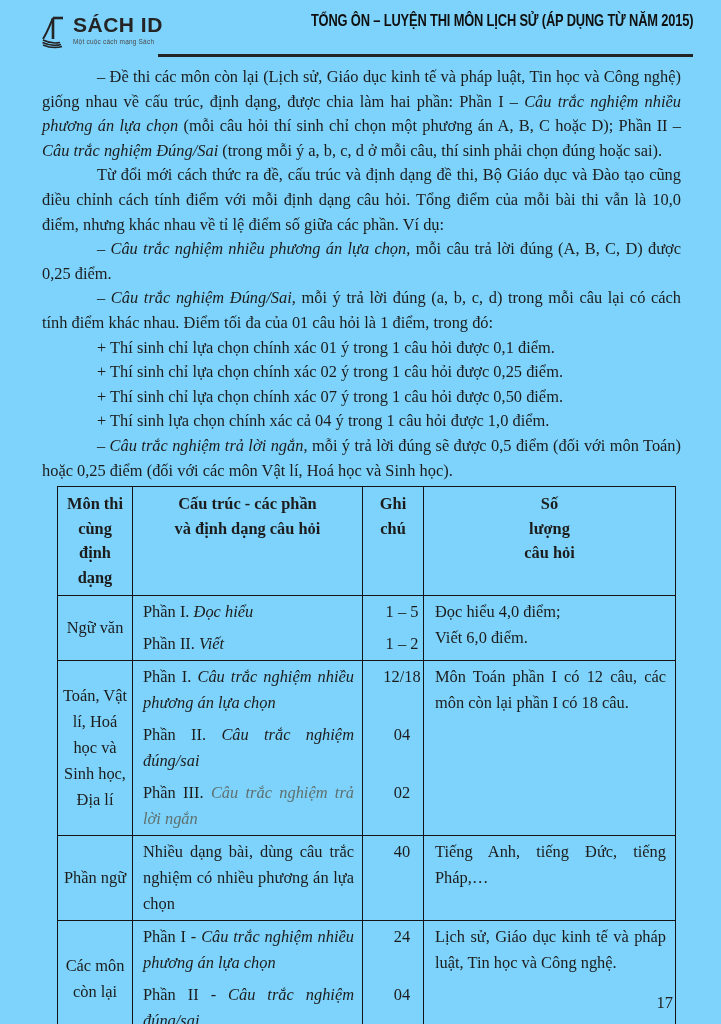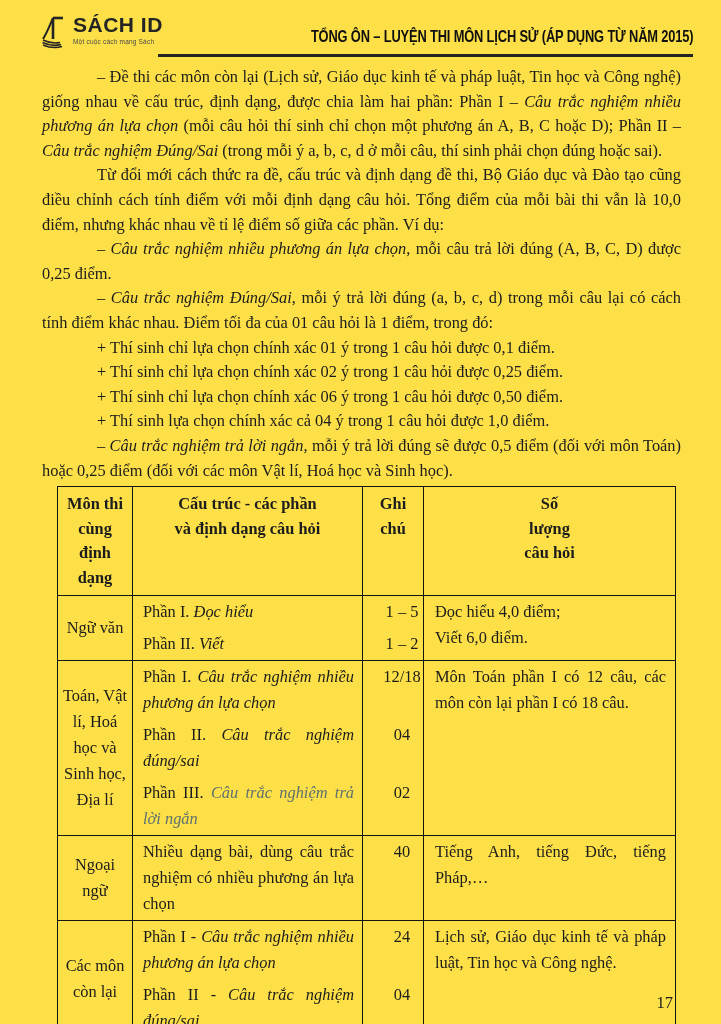--- a/index.html
+++ b/index.html
@@ -1,39 +1,39 @@
 <!DOCTYPE html>
 <html><head>
 <meta charset="utf-8">
 <style>
   * { box-sizing: border-box; margin: 0; padding: 0; }
   html,body { background:#e8e8e8; }
   .page {
     position: relative;
     width: 721px; height: 1024px;
     margin: 0 auto;
-    background: #fde047;
+    background: #7dd3fc;
     color: #1c1c1c;
     font-family: "Liberation Serif", serif;
     overflow: hidden;
   }
   
   .hdr { position: relative; height: 58px; }
   .logo { position:absolute; left:40px; top:13px; display:flex; align-items:flex-start; gap:3px; }
   .logo svg { display:block; margin-top:2px; }
   .logo-name {
     font-family:"Liberation Sans",sans-serif; font-weight:bold;
     font-size:21px; letter-spacing:.5px; color:#242424; line-height:24px;
   }
   .logo-tagline {
     font-family:"Liberation Sans",sans-serif; font-size:6.5px;
     color:#4a4a4a; letter-spacing:.2px; margin-top:1px;
   }
   .hdr-title {
-    position:absolute; right:28px; top:27px; white-space:nowrap;
+    position:absolute; right:28px; top:11px; white-space:nowrap;
     font-family:"Liberation Sans",sans-serif; font-weight:bold; font-size:16.5px;
     color:#101010;
   }
   .hdr-title .cond { display:inline-block; transform:scaleX(.78); transform-origin:100% 50%; letter-spacing:-.2px; }
   .hdr-rule { position:absolute; left:158px; right:28px; top:54px; height:3px; background:#232323; }
   
   .bodytxt { padding: 7px 40px 0 42px; }
   .para {
     text-indent: 55px;
     text-align: justify;
@@ -107,21 +107,21 @@
     <div class="hdr-rule"></div>
   </header>
 
   <main class="bodytxt">
     <p class="para"><span>– Đề thi các môn còn lại (Lịch sử, Giáo dục kinh tế và pháp luật, Tin học và Công nghệ) giống nhau về cấu trúc, định dạng, được chia làm hai phần: Phần I – </span><span class="it">Câu trắc nghiệm nhiều phương án lựa chọn</span><span> (mỗi câu hỏi thí sinh chỉ chọn một phương án A, B, C hoặc D); Phần II – </span><span class="it">Câu trắc nghiệm Đúng/Sai</span><span> (trong mỗi ý a, b, c, d ở mỗi câu, thí sinh phải chọn đúng hoặc sai).</span></p>
     <p class="para"><span>Từ đổi mới cách thức ra đề, cấu trúc và định dạng đề thi, Bộ Giáo dục và Đào tạo cũng điều chỉnh cách tính điểm với mỗi định dạng câu hỏi. Tổng điểm của mỗi bài thi vẫn là 10,0 điểm, nhưng khác nhau về tỉ lệ điểm số giữa các phần. Ví dụ:</span></p>
     <p class="para"><span>– </span><span class="it">Câu trắc nghiệm nhiều phương án lựa chọn</span><span>, mỗi câu trả lời đúng (A, B, C, D) được 0,25 điểm.</span></p>
     <p class="para"><span>– </span><span class="it">Câu trắc nghiệm Đúng/Sai</span><span>, mỗi ý trả lời đúng (a, b, c, d) trong mỗi câu lại có cách tính điểm khác nhau. Điểm tối đa của 01 câu hỏi là 1 điểm, trong đó:</span></p>
     <p class="para"><span>+ Thí sinh chỉ lựa chọn chính xác 01 ý trong 1 câu hỏi được 0,1 điểm.</span></p>
     <p class="para"><span>+ Thí sinh chỉ lựa chọn chính xác 02 ý trong 1 câu hỏi được 0,25 điểm.</span></p>
-    <p class="para"><span>+ Thí sinh chỉ lựa chọn chính xác 06 ý trong 1 câu hỏi được 0,50 điểm.</span></p>
+    <p class="para"><span>+ Thí sinh chỉ lựa chọn chính xác 07 ý trong 1 câu hỏi được 0,50 điểm.</span></p>
     <p class="para"><span>+ Thí sinh lựa chọn chính xác cả 04 ý trong 1 câu hỏi được 1,0 điểm.</span></p>
     <p class="para"><span>– </span><span class="it">Câu trắc nghiệm trả lời ngắn</span><span>, mỗi ý trả lời đúng sẽ được 0,5 điểm (đối với môn Toán) hoặc 0,25 điểm (đối với các môn Vật lí, Hoá học và Sinh học).</span></p>
 
     <section class="tbl" id="exam-table">
       <div class="trow thead">
         <div class="cell hcell">Môn thi cùng định dạng</div>
         <div class="cell hcell">Cấu trúc - các phần
 và định dạng câu hỏi</div>
         <div class="cell hcell">Ghi chú</div>
         <div class="cell hcell">Số
@@ -156,21 +156,21 @@
               <div class="pcount">04</div>
             </div>
             <div class="part-row">
               <div class="ptext"><span>Phần III. </span><span class="it muted">Câu trắc nghiệm trả lời ngắn</span></div>
               <div class="pcount">02</div>
             </div>
           </div>
           <div class="cell c-note">Môn Toán phần I có 12 câu, các môn còn lại phần I có 18 câu.</div>
         </div>
         <div class="trow tbody-row">
-          <div class="cell c-subject">Ngoại ngữ</div>
+          <div class="cell c-subject">Phần ngữ</div>
           <div class="c-mid">
             <div class="part-row">
               <div class="ptext"><span>Nhiều dạng bài, dùng câu trắc nghiệm có nhiều phương án lựa chọn</span></div>
               <div class="pcount">40</div>
             </div>
           </div>
           <div class="cell c-note">Tiếng Anh, tiếng Đức, tiếng Pháp,…</div>
         </div>
         <div class="trow tbody-row">
           <div class="cell c-subject">Các môn còn lại</div>

